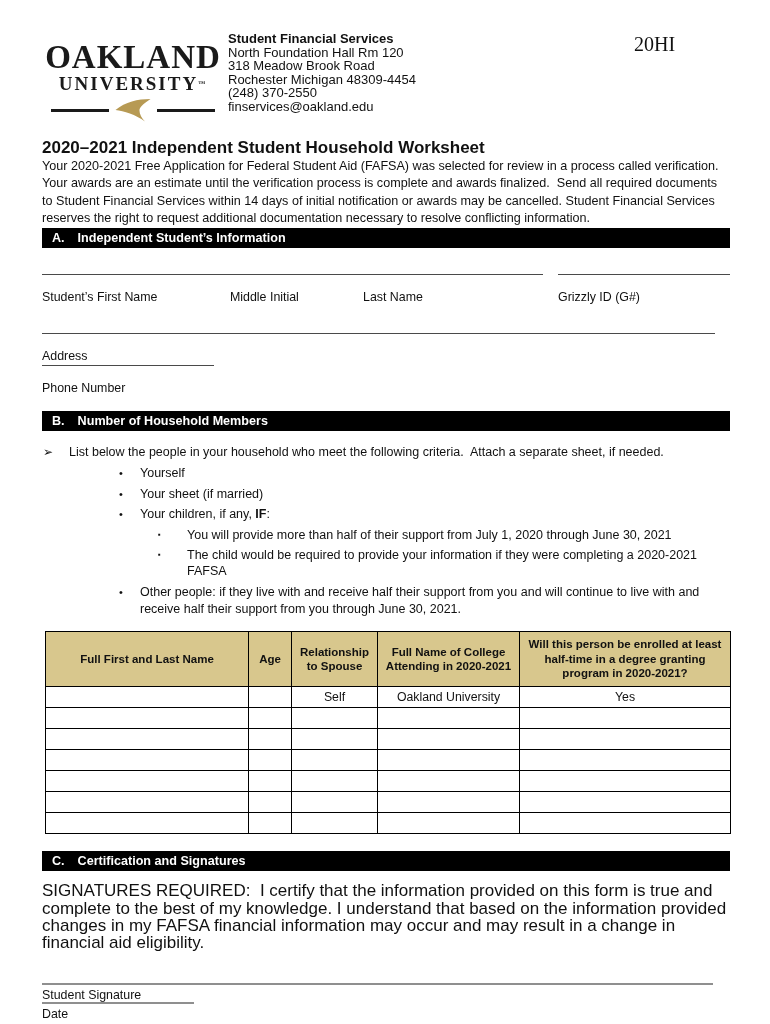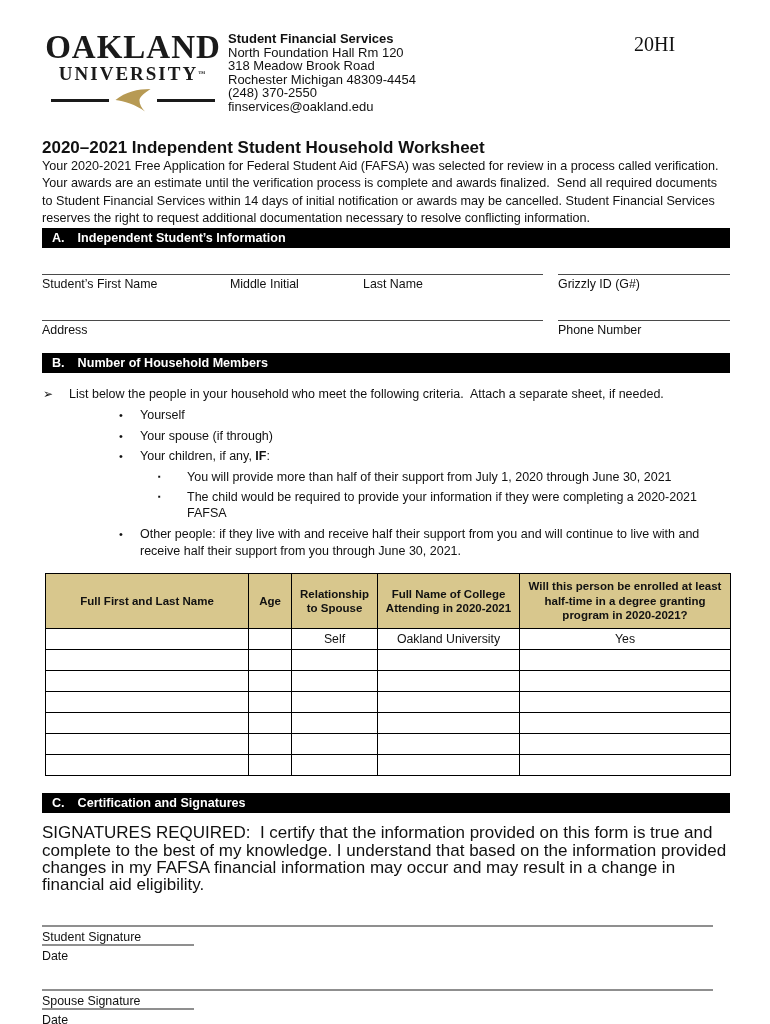--- a/index.html
+++ b/index.html
@@ -6,21 +6,21 @@
   html,body { background:#ffffff; }
   body {
     width:770px; height:1024px;
     font-family:"Liberation Sans", sans-serif;
     color:#111; overflow:hidden; position:relative;
   }
   .page { position:absolute; left:42px; top:28px; width:688px; }
 
   
   .header { position:relative; height:104px; }
-  .logo { position:absolute; left:2px; top:2px; width:178px; text-align:center;
+  .logo { position:absolute; left:2px; top:12px; width:178px; text-align:center;
           font-family:"Liberation Serif", serif; color:#1a1a1a; }
   .logo-line1 { font-size:33px; font-weight:600; letter-spacing:1px; line-height:34px; }
   .logo-line2 { font-size:19px; font-weight:600; letter-spacing:2px; line-height:20px; }
   .logo-tm { font-size:7px; vertical-align:top; }
   .logo-sail { display:flex; align-items:center; justify-content:center; margin-top:4px; height:24px; }
   .sail-bar { height:3px; background:#1a1a1a; width:58px; }
   .sail-svg { margin:0 5px; }
   .contact { position:absolute; left:186px; top:4px; font-size:13px; line-height:13.5px; }
   .contact .org { font-weight:bold; }
   .form-code { position:absolute; left:592px; top:5px; font-family:"Liberation Serif", serif; font-size:20px; }
@@ -29,25 +29,25 @@
   .title { font-size:17px; font-weight:bold; margin-top:6px; }
   .intro { font-size:12.6px; line-height:17.4px; white-space:pre-wrap; }
 
   
   .section-bar { background:#000; color:#fff; font-weight:bold; font-size:12.6px;
                  height:20px; display:flex; align-items:center; padding-left:9px; border:1px solid #000; }
   .section-bar .sec-label { margin-right:13px; }
 
   
   .field-row { display:flex; }
-  .fr1 { margin-top:26px; } .fr2 { margin-top:27px; }
+  .fr1 { margin-top:26px; } .fr2 { margin-top:27px;flex-direction:column; }
   .fgroup-left { flex:1; position:relative; margin-right:15px; }
   .fgroup-right { width:172px; position:relative; }
   .field-line { border-top:1.4px solid #4a4a4a; height:0; }
-  .field-labels { position:relative; height:16px; margin-top:2px; font-size:12.4px; }
+  .field-labels { position:relative; height:16px; margin-top:15px; font-size:12.4px; }
   .fl { position:absolute; top:0; white-space:nowrap; }
   .fl-0 { left:0; } .fl-mi { left:188px; } .fl-ln { left:321px; }
 
   
   .instruction { margin-top:13px; display:flex; font-size:12.5px; line-height:17px; white-space:pre-wrap; }
   .arrow-glyph { width:27px; flex:none; font-size:12px; padding-left:1px; }
   .b1 { display:flex; font-size:12.5px; line-height:16px; margin-top:4.5px; }
   .b1 .dot { margin-left:77px; width:21px; flex:none; font-size:11px; }
   .b2 { display:flex; font-size:12.5px; line-height:16px; margin-top:4.5px; }
   .b2 .sq { margin-left:116px; width:29px; flex:none; font-size:8px; line-height:16px; }
@@ -152,21 +152,21 @@
     <span class="arrow-glyph">➢</span>
     <span>List below the people in your household who meet the following criteria.  Attach a separate sheet, if needed.</span>
   </div>
 
   <div class="b1">
     <span class="dot">•</span>
     <span class="btext">Yourself</span>
   </div>
   <div class="b1">
     <span class="dot">•</span>
-    <span class="btext">Your spouse (if through)</span>
+    <span class="btext">Your sheet (if married)</span>
   </div>
   <div class="b1">
     <span class="dot">•</span>
     <span class="btext"><span>Your children, if any, </span><b>IF</b><span>:</span></span>
   </div>
   <div class="b2">
     <span class="sq">▪</span>
     <span class="btext">You will provide more than half of their support from July 1, 2020 through June 30, 2021</span>
   </div>
   <div class="b2">

